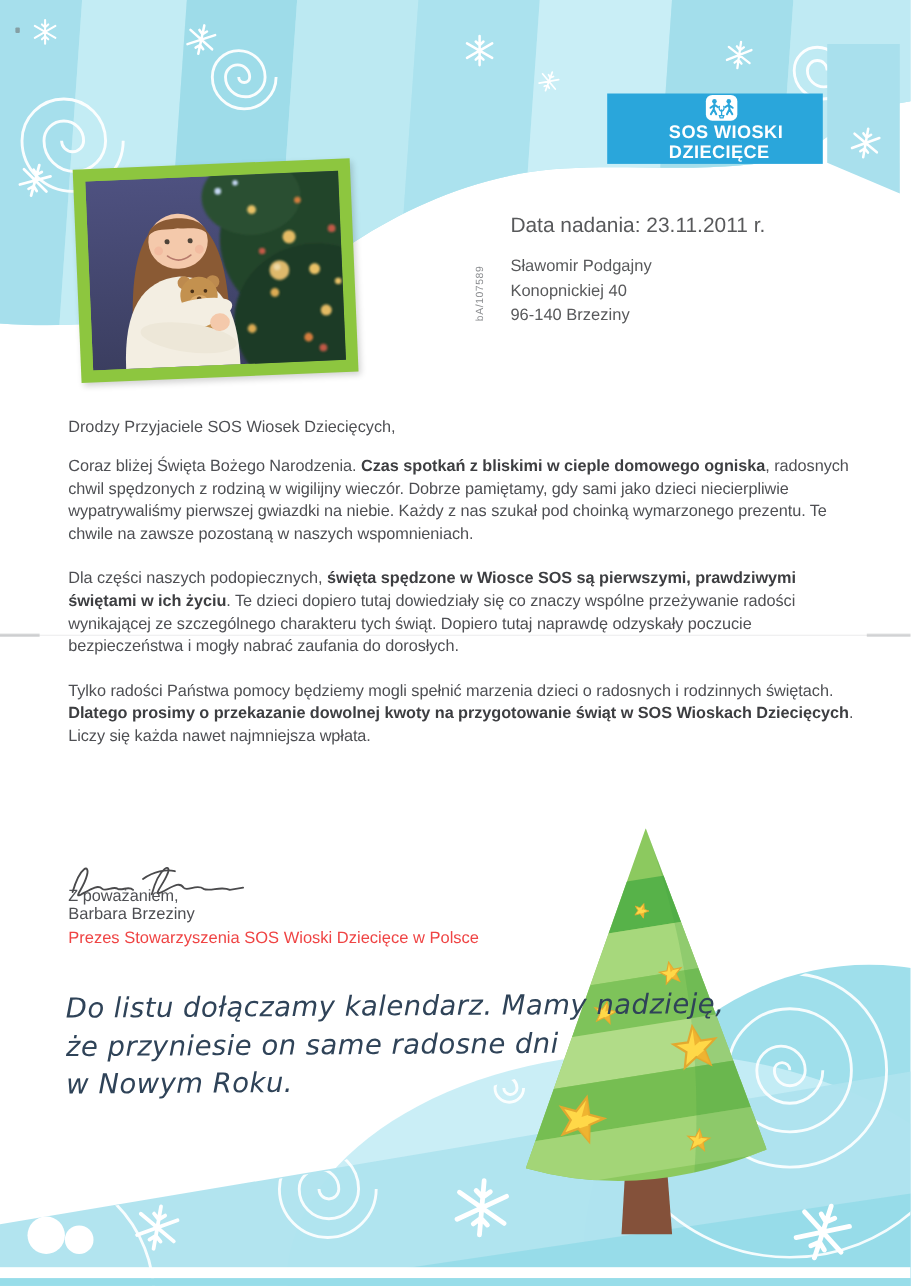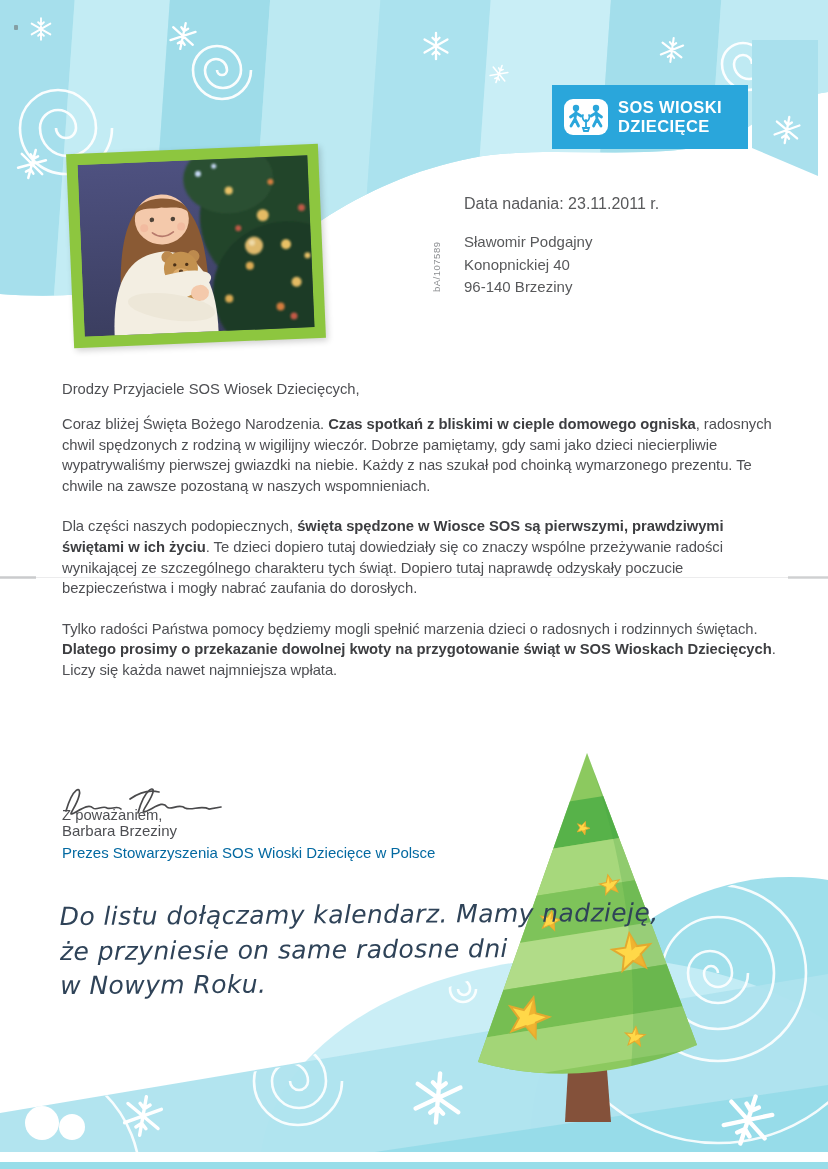--- a/index.html
+++ b/index.html
@@ -6,46 +6,46 @@
   .page{
     position:relative;width:828px;height:1169px;background:#ffffff;overflow:hidden;
     font-family:"Liberation Sans",sans-serif;color:#515256;
   }
   svg{display:block;}
   .abs{position:absolute;}
 
   
   .logo{
     position:absolute;left:552px;top:85px;width:196px;height:64px;
-    background:#2aa6db;display:flex;align-items:center;box-sizing:border-box;padding-left:11px;
+    background:#2aa6db;display:flex;align-items:center;box-sizing:border-box;padding-left:11px;flex-direction:column;
   }
   .logo-text{color:#ffffff;font-weight:bold;font-size:16.5px;line-height:19px;letter-spacing:.4px;margin-left:9px;}
 
   
-  .date-line{position:absolute;left:464px;top:195px;font-size:16px;color:#58595b;}
+  .date-line{position:absolute;left:464px;top:195px;font-size:19px;color:#58595b;}
   .recipient{position:absolute;left:464px;top:231px;font-size:15px;line-height:22.5px;color:#58595b;}
   .ref-code{
     position:absolute;left:431px;top:292px;font-size:9.5px;color:#8b8d90;letter-spacing:.5px;
     transform:rotate(-90deg);transform-origin:0 0;white-space:nowrap;
   }
 
   
   .photo{
     position:absolute;left:70px;top:149px;background:#8dc63f;padding:11px;
     transform:rotate(-2.4deg);box-shadow:2px 3px 6px rgba(0,0,0,.18);
   }
 
   
   .salutation{position:absolute;left:62px;top:381px;font-size:14.8px;color:#4e4f53;}
   .body-paragraphs{position:absolute;left:62px;top:414px;width:714px;font-size:14.8px;line-height:20.6px;color:#4e4f53;letter-spacing:-0.05px;}
   .body-paragraphs p{margin:0 0 20px 0;}
   .body-paragraphs strong{color:#3d3e41;}
   .closing{position:absolute;left:62px;top:763px;font-size:14.8px;color:#4e4f53;margin-top:44px;}
   .sig-name{position:absolute;left:62px;top:822px;font-size:15px;color:#4e4f53;}
-  .sig-title{position:absolute;left:62px;top:844px;font-size:15px;color:#0369a1;}
+  .sig-title{position:absolute;left:62px;top:844px;font-size:15px;color:#ef4444;}
   .signature{position:absolute;left:58px;top:779px;}
 
   .postscript{
     position:absolute;left:60px;top:898px;font-size:25px;line-height:34.5px;
     font-style:italic;color:#2f4358;letter-spacing:.4px;transform:rotate(-.4deg);
     font-family:"DejaVu Sans",sans-serif;
   }
 
   
   .scan-line{position:absolute;left:0;top:577px;width:828px;height:1px;background:rgba(120,122,125,.14);}

